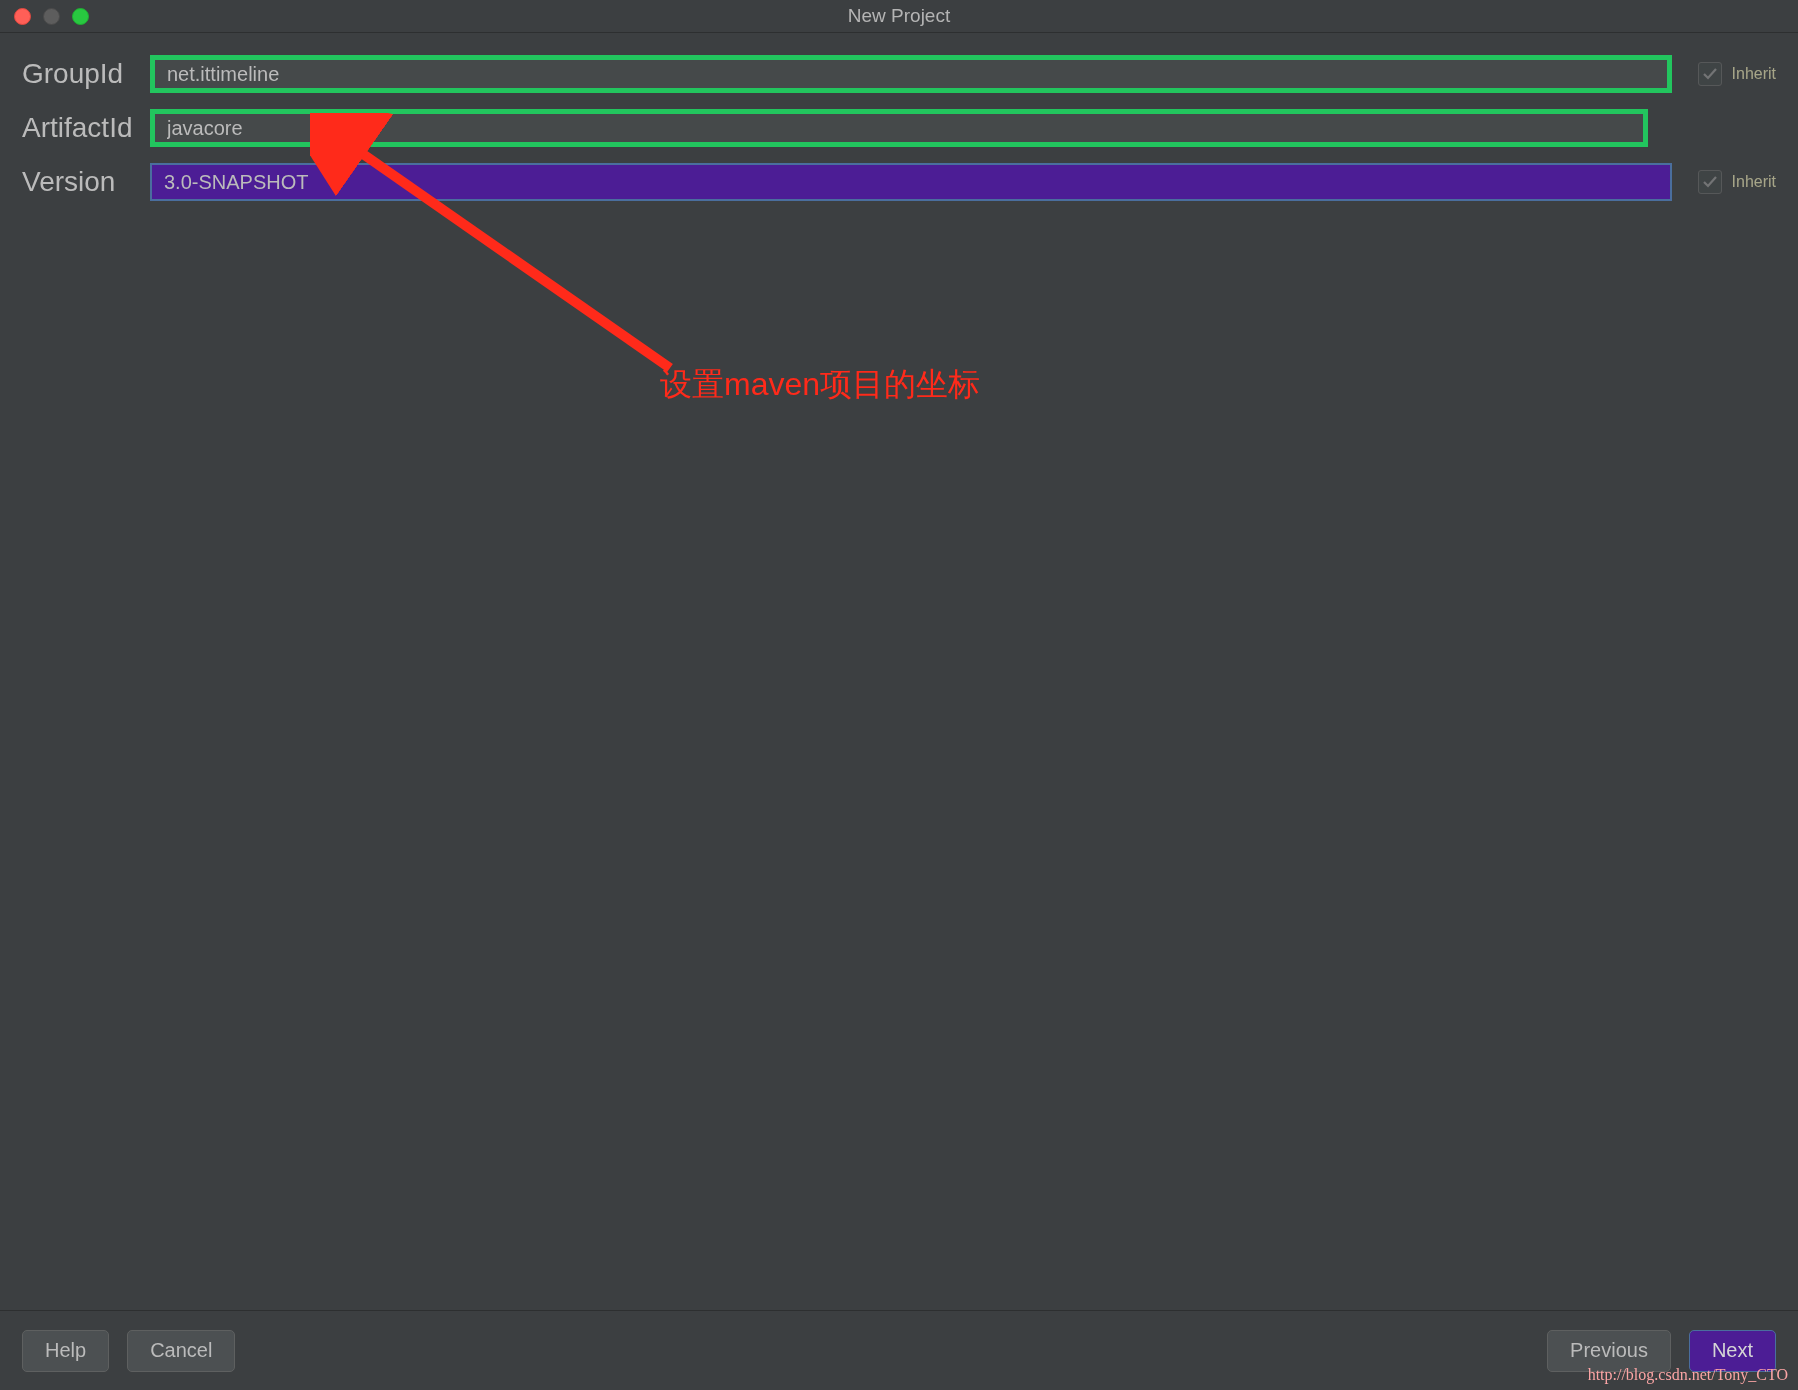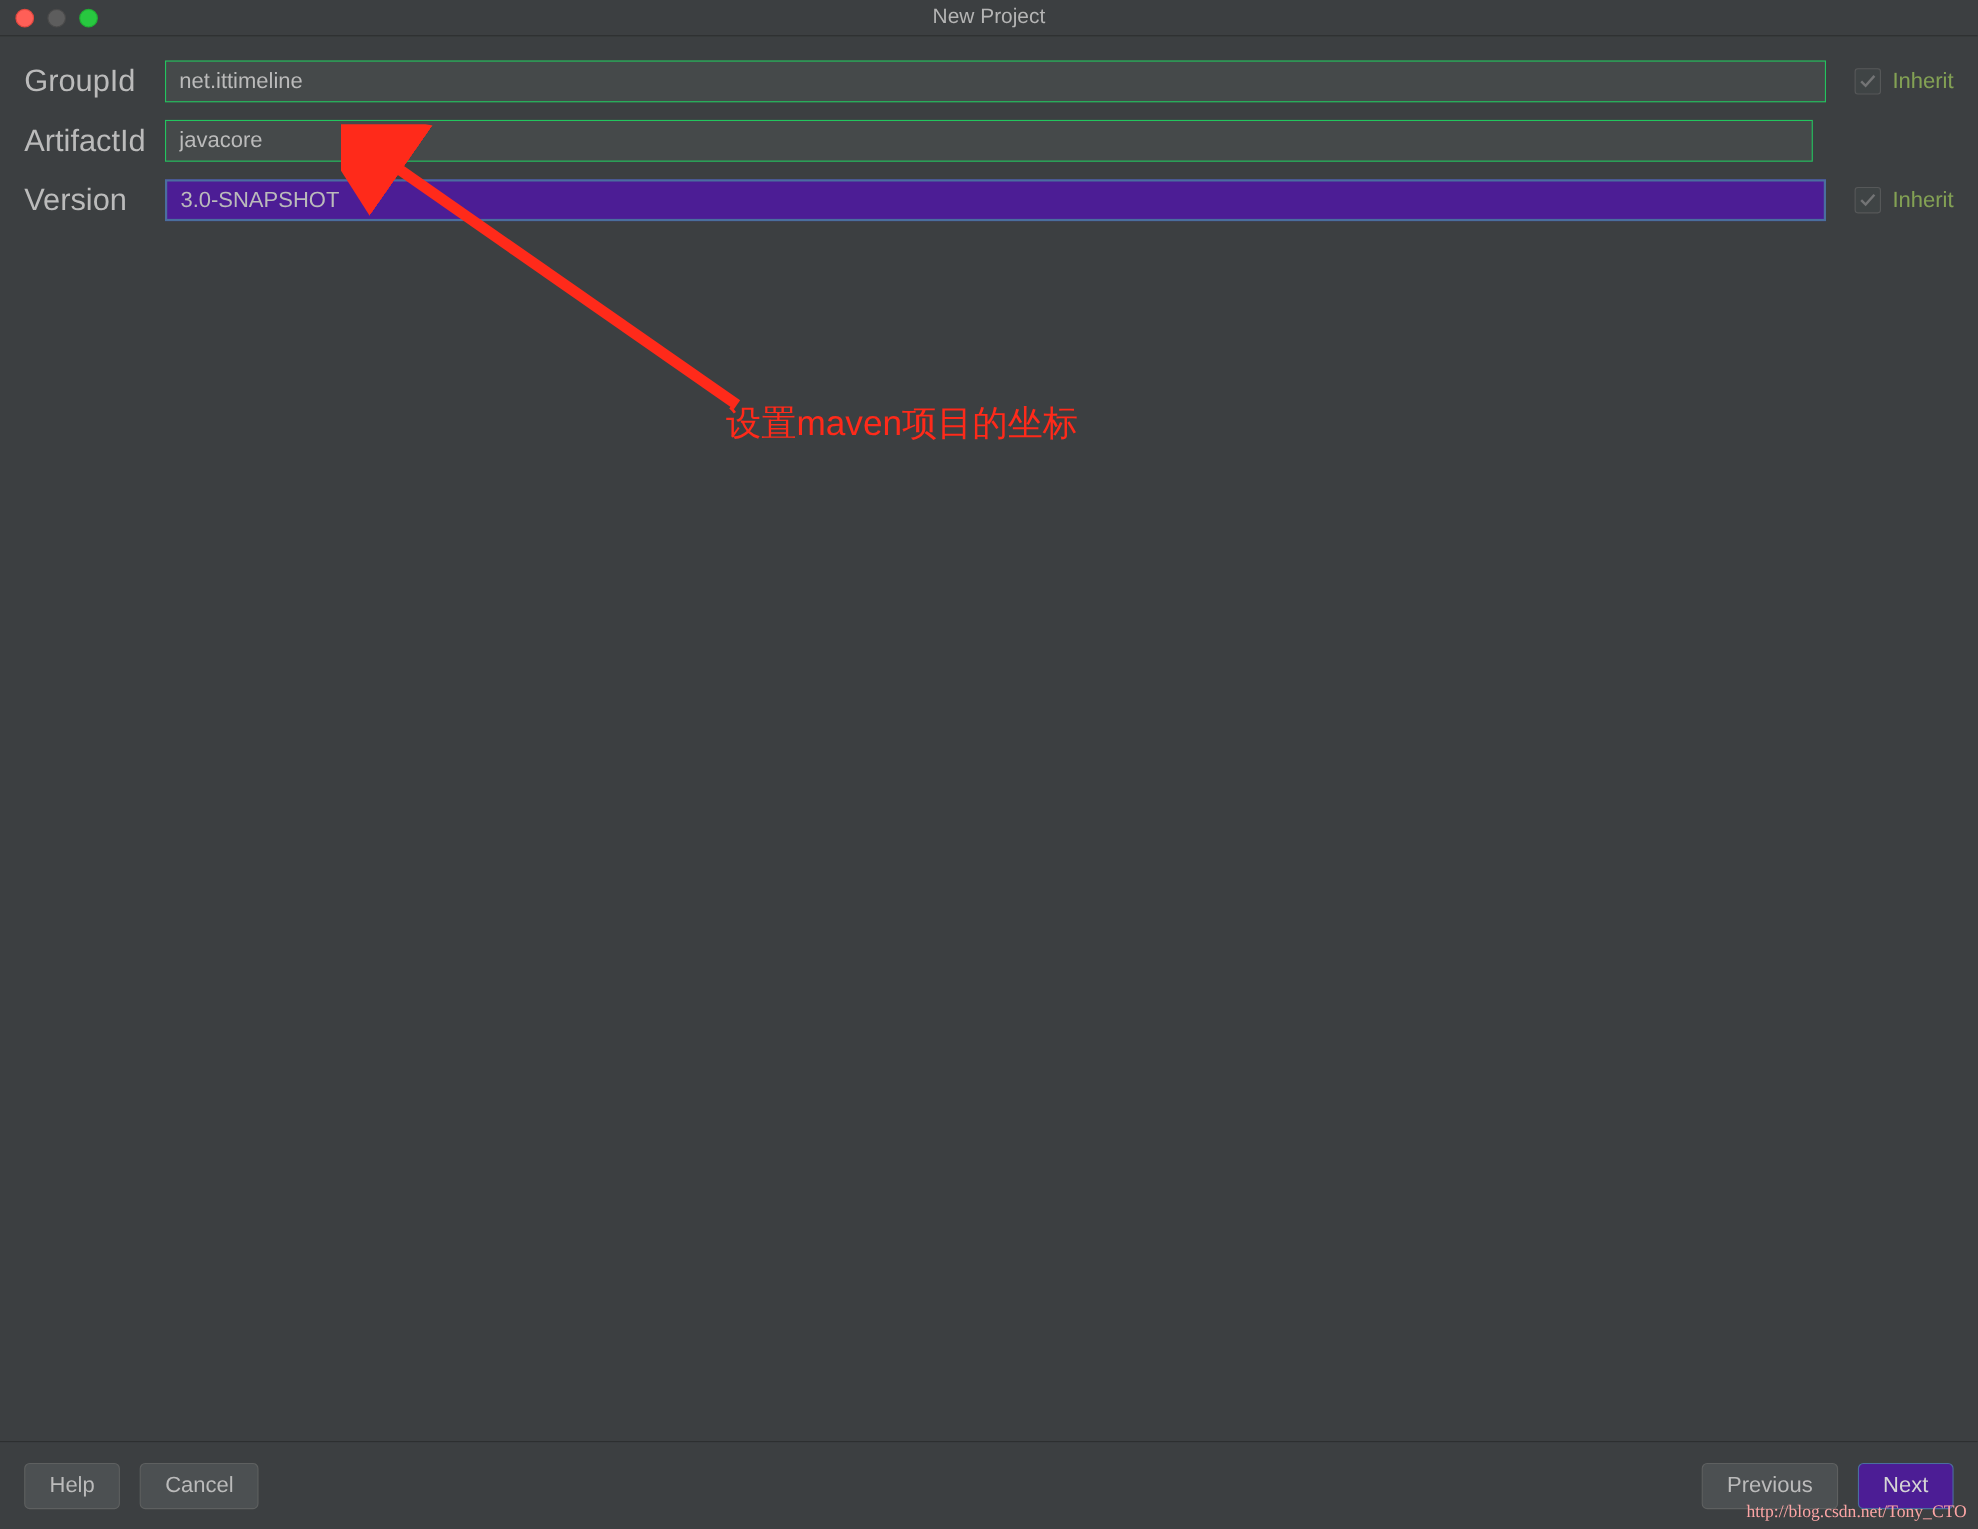--- a/index.html
+++ b/index.html
@@ -58,21 +58,21 @@
     .form-label {
       width: 128px;
       font-size: 28px;
       color: #bbbbbb;
       flex-shrink: 0;
     }
     .form-input {
       flex: 1;
       height: 38px;
       background: #45494a;
-      border: 1px solid #22c55e;
+      border: 5px solid #22c55e;
       color: #bbbbbb;
       font-size: 20px;
       padding: 0 12px;
       outline: none;
     }
     .form-input.focused {
       border: 2px solid #4a6e9e;
       background: #4c1d95;
     }
     .inherit-group {
@@ -90,22 +90,22 @@
       display: flex;
       align-items: center;
       justify-content: center;
       border-radius: 3px;
     }
     .checkbox svg {
       width: 16px;
       height: 16px;
     }
     .inherit-label {
-      font-size: 20px;
-      color: #bef264;
+      font-size: 16px;
+      color: #fef9c3;
     }
     .inherit-spacer {
       width: 128px;
       flex-shrink: 0;
     }
     .annotation-arrow {
       position: absolute;
       pointer-events: none;
     }
     .annotation-text {

